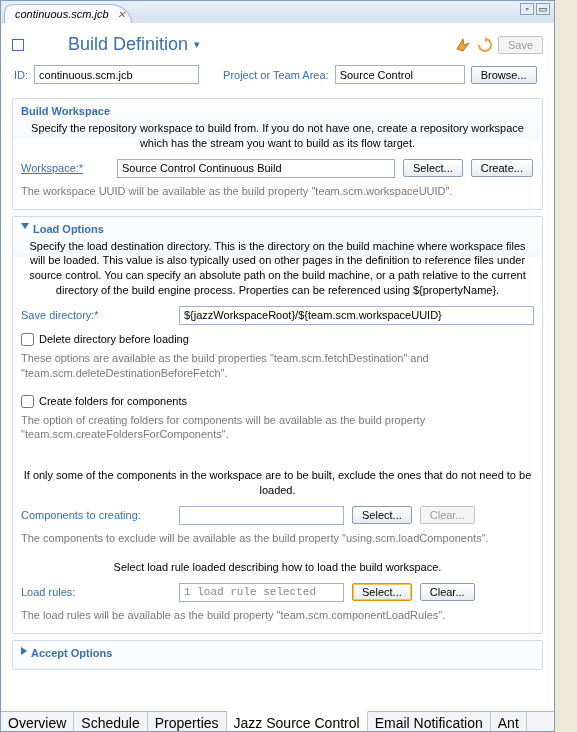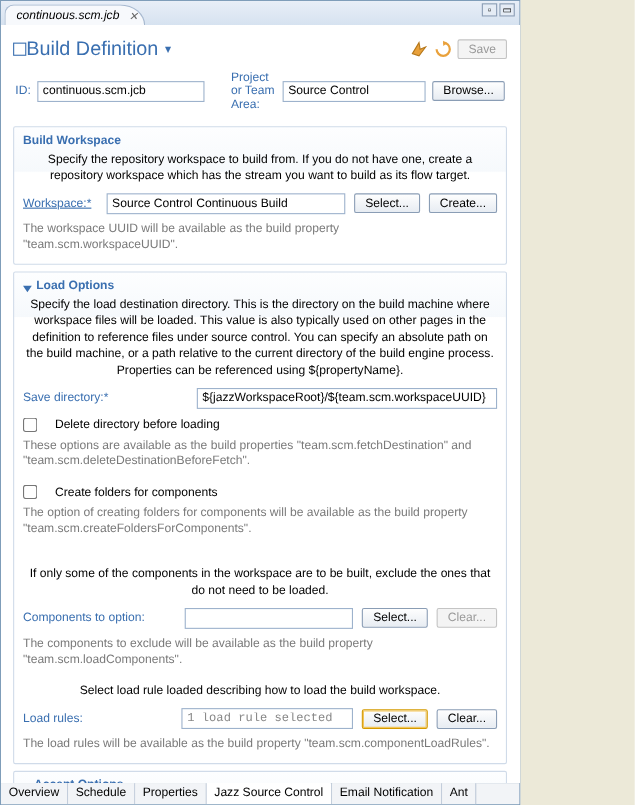--- a/index.html
+++ b/index.html
@@ -7,21 +7,21 @@
   font-family: Tahoma, Arial, sans-serif;
   font-size: 11px;
   background: #ece9d8;
   width: 577px;
   height: 732px;
   overflow: hidden;
   color: #000;
 }
 .window {
   border: 1px solid #7f9db9;
-  width: 473px;
+  width: 555px;
   height: 732px;
   display: flex;
   flex-direction: column;
   background: #fff;
 }
 .tab-bar {
   background: linear-gradient(#e8eef7, #d6e2f0);
   height: 22px;
   display: flex;
   align-items: flex-end;
@@ -63,20 +63,21 @@
   overflow: auto;
 }
 .inner-pane {
   background: #fff;
   border: 1px solid #ffffff;
 }
 .header-row {
   display: flex;
   align-items: center;
   padding: 6px 6px 10px 6px;
+  gap: 44px;
 }
 .bd-title {
   color: #3a6fb0;
   font-size: 18px;
   font-weight: normal;
   display: flex;
   align-items: center;
   gap: 6px;
 }
 .bd-title .tw { color: #3a6fb0; font-size: 11px; }
@@ -125,21 +126,21 @@
   border: 1px solid #d0dbe9;
   border-radius: 2px;
   background: linear-gradient(#fdfeff, #f6f9fc 40px, #ffffff 41px);
   padding: 6px 8px 10px 8px;
 }
 .section-head {
   color: #3a6fb0;
   font-weight: bold;
   font-size: 11px;
   display: flex;
-  align-items: flex-end;
+  align-items: flex-start;
   gap: 4px;
   margin-bottom: 4px;
 }
 .twisty {
   width: 0; height: 0;
   border-left: 4px solid transparent;
   border-right: 4px solid transparent;
   border-top: 6px solid #3a6fb0;
   display: inline-block;
 }
@@ -147,33 +148,33 @@
   border-top: 4px solid transparent;
   border-bottom: 4px solid transparent;
   border-left: 6px solid #3a6fb0;
   border-right: none;
 }
 .desc { color: #000; margin-bottom: 8px; line-height: 1.35; text-align: center; }
 .hint { color: #7a7a7a; margin-top: 5px; line-height: 1.35; }
 .form-row { display: flex; align-items: center; gap: 8px; margin: 6px 0; }
 .form-row .lbl { color: #3a6fb0; }
 .form-row .lbl.underlined { text-decoration: underline; }
-.check-row { display: flex; align-items: center; gap: 16px; margin-top: 8px; }
+.check-row { display: flex; align-items: center; gap: 5px; margin-top: 8px; }
 input[type="text"].wide { flex: 1; }
 .bottom-tabs {
   display: flex;
   border-top: 1px solid #aab8cc;
   background: #f2f4f7;
   height: 20px;
   align-items: stretch;
 }
 .bottom-tab {
   border-right: 1px solid #bec9d8;
   padding: 3px 7px;
-  font-size: 11px;
+  font-size: 14px;
   background: #f2f4f7;
   cursor: pointer;
 }
 .bottom-tab.active {
   background: #fff;
   border-top: 1px solid #fff;
   margin-top: -1px;
 }
 .x-close {
   position: absolute;
@@ -267,26 +268,26 @@
         <div class="hint">These options are available as the build properties "team.scm.fetchDestination" and "team.scm.deleteDestinationBeforeFetch".</div>
 
         <div class="check-row" style="margin-top:14px">
           <input type="checkbox" style="">
           <span>Create folders for components</span>
         </div>
         <div class="hint">The option of creating folders for components will be available as the build property "team.scm.createFoldersForComponents".</div>
 
         <div class="desc" style="margin-top:26px">If only some of the components in the workspace are to be built, exclude the ones that do not need to be loaded.</div>
         <div class="form-row">
-          <span class="lbl" style="width:150px">Components to option:</span>
+          <span class="lbl" style="width:150px">Components to creating:</span>
           <input type="text" class="txt" style="width: 165px;">
           <button class="btn">Select...</button>
           <button class="btn" disabled="">Clear...</button>
         </div>
-        <div class="hint">The components to exclude will be available as the build property "team.scm.loadComponents".</div>
+        <div class="hint">The components to exclude will be available as the build property "using.scm.loadComponents".</div>
 
         <div class="desc" style="margin-top:14px">Select load rule loaded describing how to load the build workspace.</div>
         <div class="form-row">
           <span class="lbl" style="width:150px">Load rules:</span>
           <input type="text" class="txt" style="width: 165px; color: rgb(136, 136, 136); font-family: Liberation Mono, monospace;" readonly="" value="1 load rule selected">
           <button class="btn" style="border-color:#d49a00;box-shadow:0 0 0 1px #f3c55a inset">Select...</button>
           <button class="btn">Clear...</button>
         </div>
         <div class="hint">The load rules will be available as the build property "team.scm.componentLoadRules".</div>
       </div>

